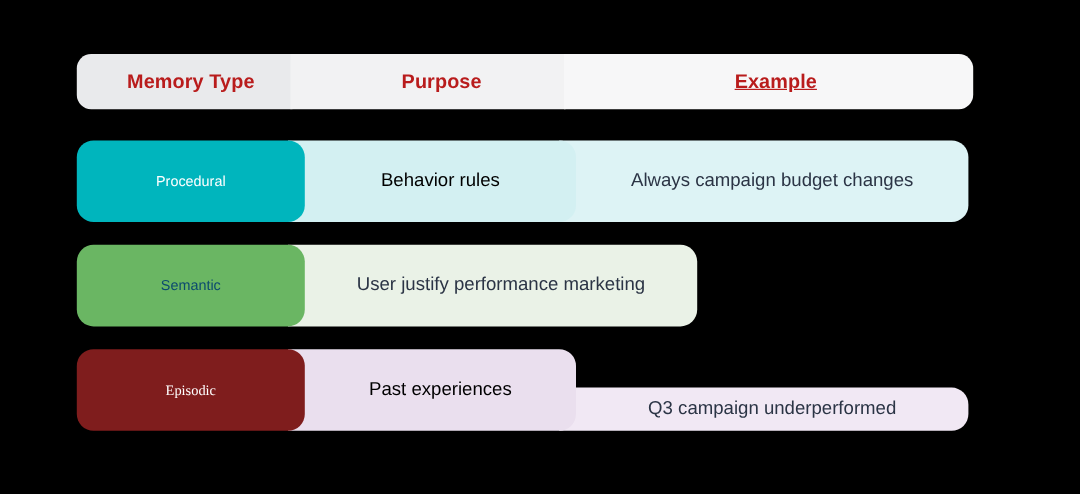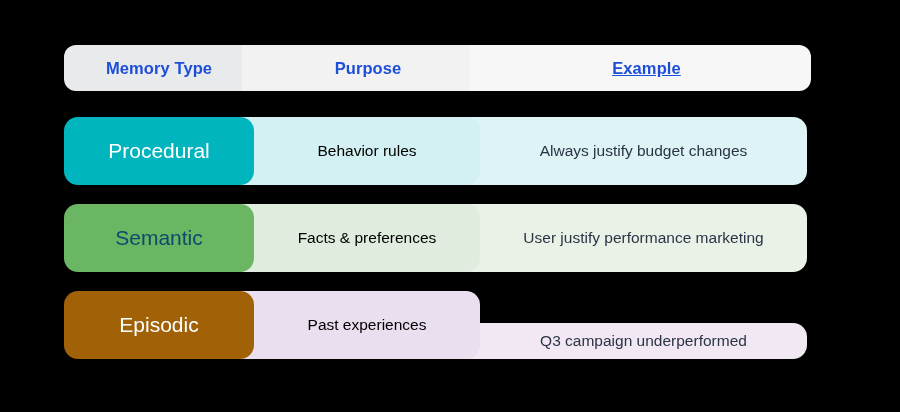--- a/index.html
+++ b/index.html
@@ -51,21 +51,21 @@
   .col-example { width: 341px; flex: 0 0 341px; }
 
   
   .header-row {
     height: 46px;
     margin-bottom: 26px;
   }
   .header-row .cell {
     font-size: 16.5px;
     font-weight: bold;
-    color: #1d4ed8;
+    color: #b91c1c;
     letter-spacing: 0.1px;
   }
   .header-row .col-type {
     background: #e9eaec;
     border-radius: 12px;
   }
   .header-row .col-purpose {
     background: #f2f2f3;
     border-radius: 0 12px 12px 0;
     margin-left: -12px;
@@ -81,21 +81,21 @@
   
   .data-row {
     height: 68px;
     margin-bottom: 19px;
   }
   .data-row:last-child { margin-bottom: 0; }
 
   .data-row .col-type {
     border-radius: 14px;
     color: #ffffff;
-    font-size: 21px;
+    font-size: 12px;
     font-weight: 500;
     z-index: 3;
   }
   .data-row .col-purpose {
     border-radius: 0 14px 14px 0;
     margin-left: -14px;
     padding-left: 14px;
     color: #000000;
     font-size: 15.5px;
     z-index: 2;
@@ -128,38 +128,35 @@
     </div>
 
     <div class="row data-row">
       <div class="cell col-type" style="background: rgb(0, 181, 189); color: rgb(255, 255, 255);">
         <span>Procedural</span>
       </div>
       <div class="cell col-purpose" style="background: rgb(211, 240, 242);">
         <span>Behavior rules</span>
       </div>
       <div class="cell col-example" style="background: rgb(221, 243, 245);">
-        <span>Always justify budget changes</span>
+        <span>Always campaign budget changes</span>
       </div>
     </div>
 
     <div class="row data-row">
       <div class="cell col-type" style="background: rgb(106, 182, 99); color: #0c4a6e;">
         <span>Semantic</span>
       </div>
-      <div class="cell col-purpose" style="background: rgb(224, 236, 221);">
-        <span>Facts &amp; preferences</span>
-      </div>
       <div class="cell col-example" style="background: rgb(234, 242, 231);">
         <span>User justify performance marketing</span>
       </div>
     </div>
 
     <div class="row data-row">
-      <div class="cell col-type" style="background: #a16207; color: rgb(255, 255, 255);">
+      <div class="cell col-type" style="background: #7f1d1d; color: rgb(255, 255, 255); font-family: Liberation Serif, serif;">
         <span>Episodic</span>
       </div>
       <div class="cell col-purpose" style="background: rgb(234, 223, 238);">
         <span>Past experiences</span>
       </div>
       <div class="cell col-example" style="background: rgb(241, 232, 244); margin-top: 32px;">
         <span>Q3 campaign underperformed</span>
       </div>
     </div>
 

